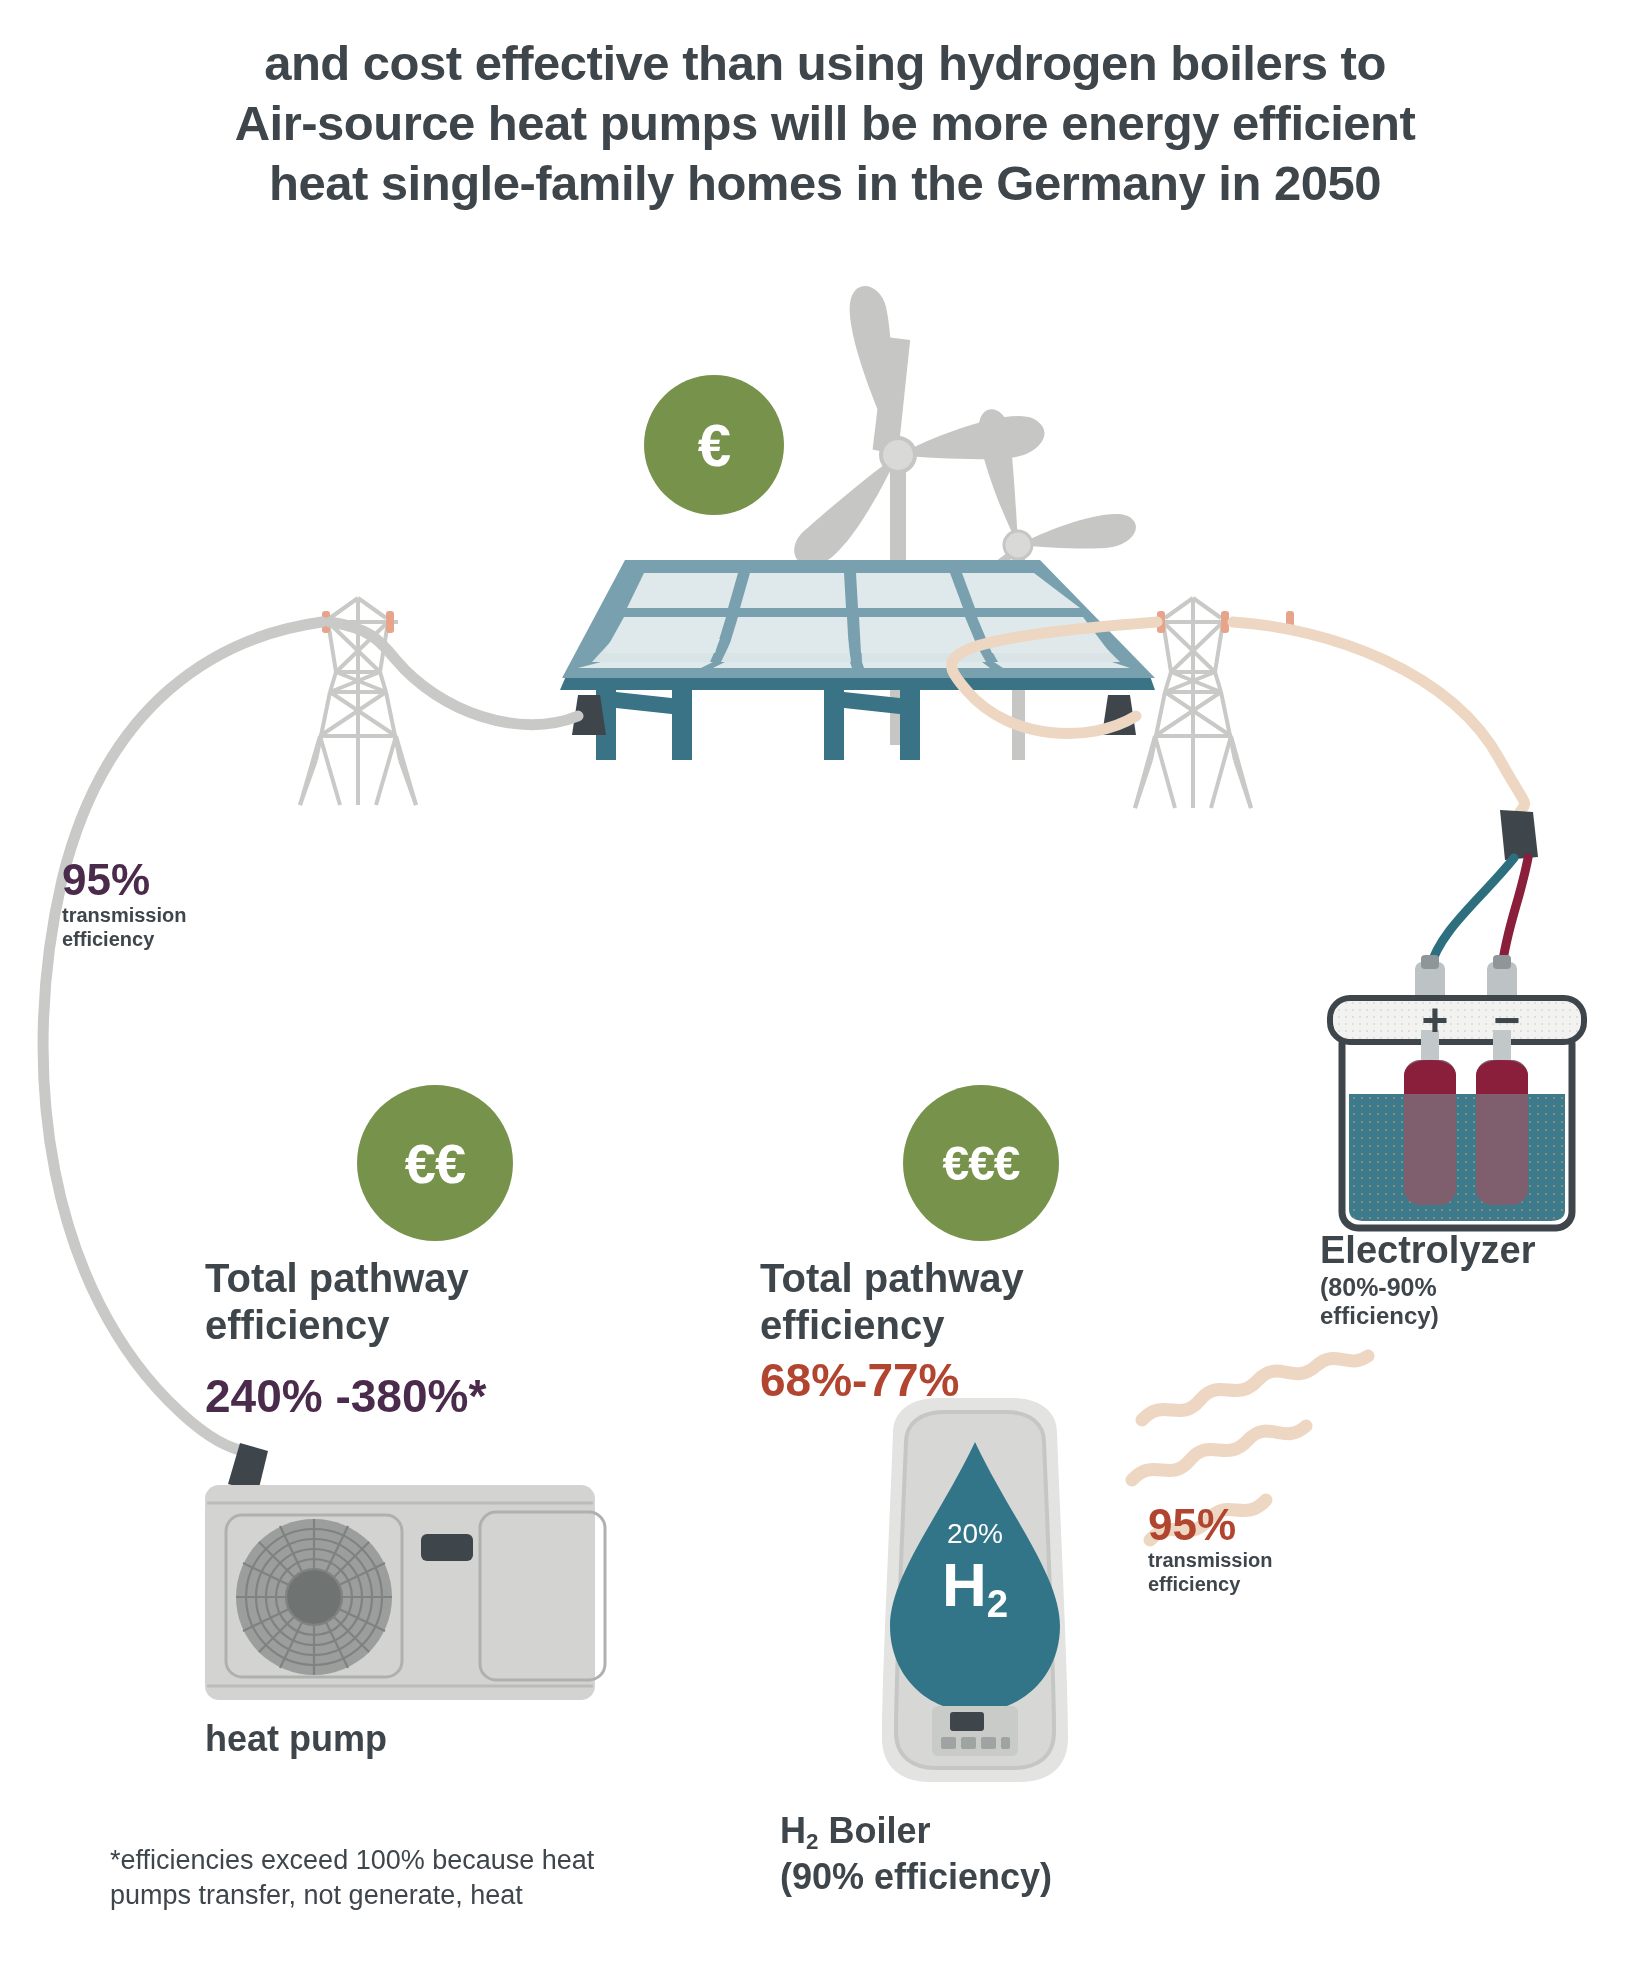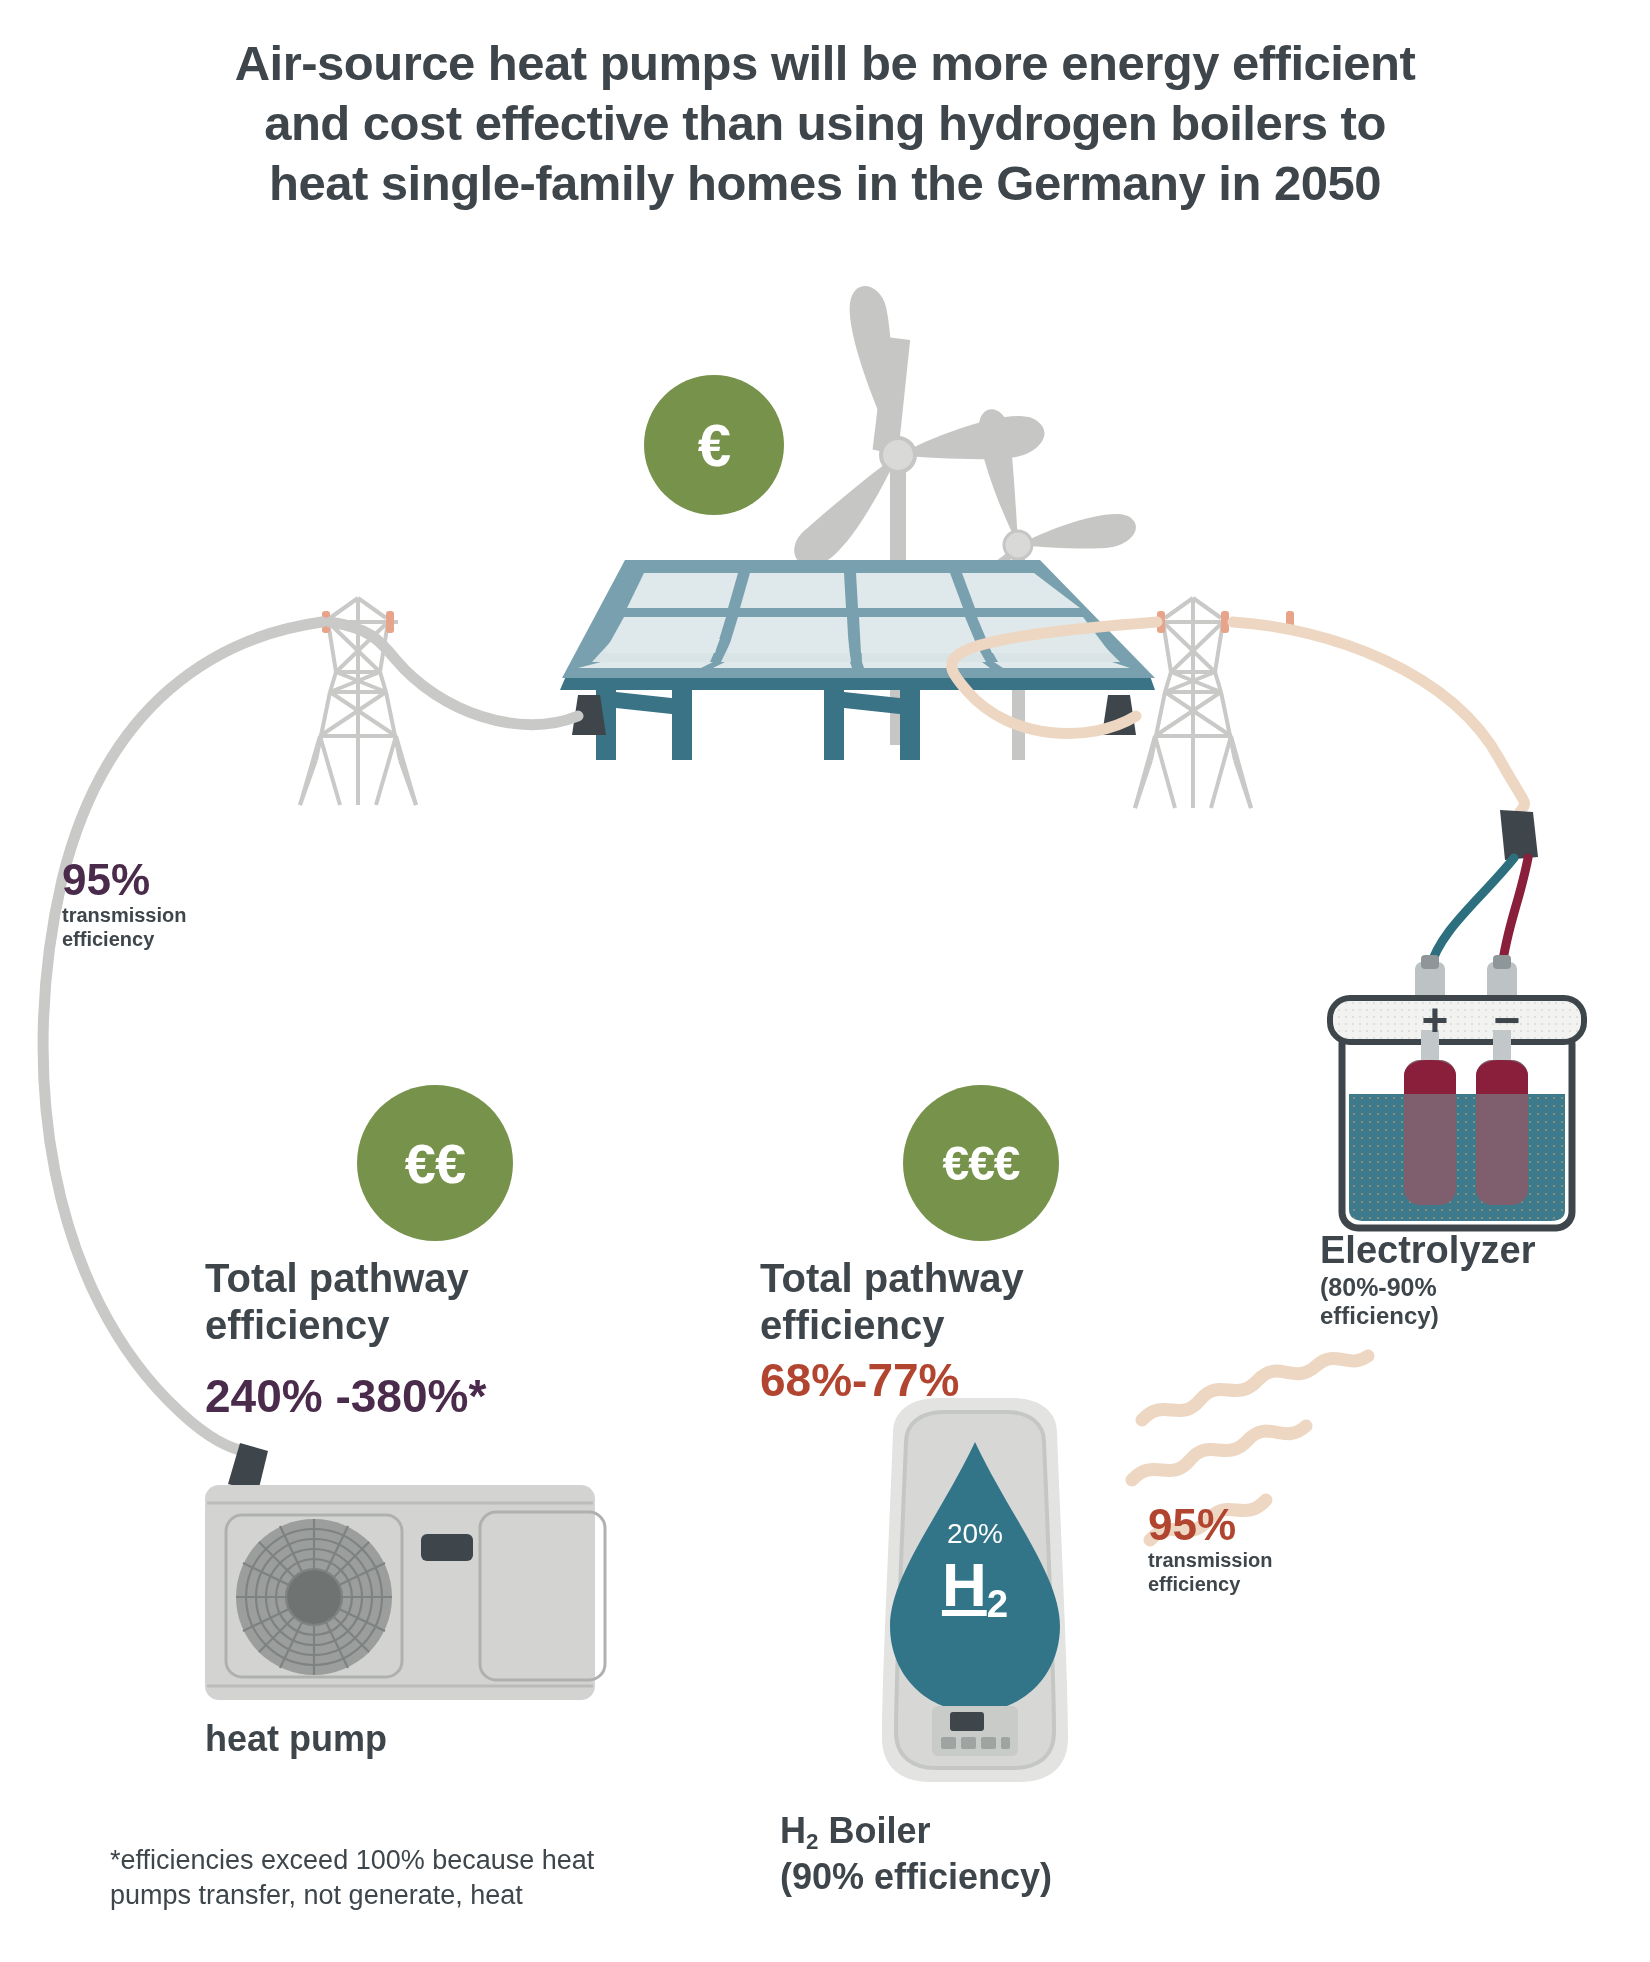--- a/index.html
+++ b/index.html
@@ -45,22 +45,22 @@
   svg.layer { position:absolute; left:0; top:0; width:1650px; height:1962px; overflow:visible; }
 
   .footnote { font-size:27px; line-height:1.28; text-align:left; color:#3E464B; }
 
   sub.s2 { font-size:0.62em; vertical-align:-0.28em; }
 </style>
 </head>
 <body>
 
 <div class="title">
+  <div>and cost effective than using hydrogen boilers to</div>
   <div>Air-source heat pumps will be more energy efficient</div>
-  <div>and cost effective than using hydrogen boilers to</div>
   <div>heat single-family homes in the Germany in 2050</div>
 </div>
 
 <svg class="layer" viewBox="0 0 1650 1962">
 
   <defs>
     <pattern id="dots" width="7" height="7" patternUnits="userSpaceOnUse">
       <circle cx="2" cy="2" r="1" fill="#ffffff" opacity="0.22"></circle>
     </pattern>
     <pattern id="dotsDark" width="7" height="7" patternUnits="userSpaceOnUse">
@@ -318,21 +318,21 @@
 </div>
 
 <div class="blk" style="left:1148px; top:1500px; width:310px;">
   <div class="big-num rust" style="font-size:44px;">95%</div>
   <div class="sub dark">transmission</div>
   <div class="sub dark">efficiency</div>
 </div>
 
 <div style="position:absolute; left:890px; top:1520px; width:170px; text-align:center; color:#ffffff;">
   <div style="font-size:28px; font-weight:normal; line-height:1;">20%</div>
-  <div style="font-size:62px; font-weight:bold; line-height:1.05; margin-top:4px;text-decoration:underline;">
+  <div style="font-size:62px; font-weight:bold; line-height:1.05; margin-top:4px;">
     <span>H</span><sub class="s2">2</sub>
   </div>
 </div>
 
 <div class="blk" style="left:205px; top:1718px; width:390px;">
   <div class="hdr-bold" style="font-size:36px;">heat pump</div>
 </div>
 
 <div style="position:absolute; left:110px; top:1843px; width:620px;">
   <div class="footnote">*efficiencies exceed 100% because heat</div>

